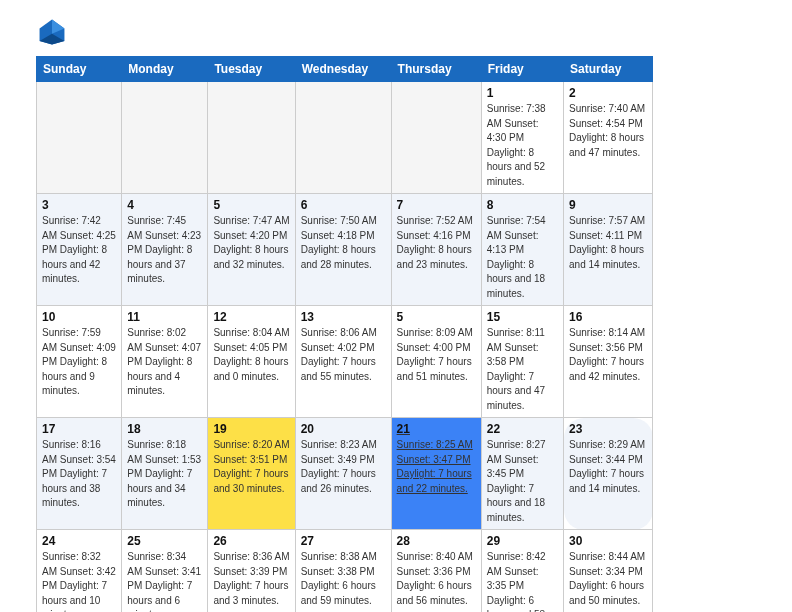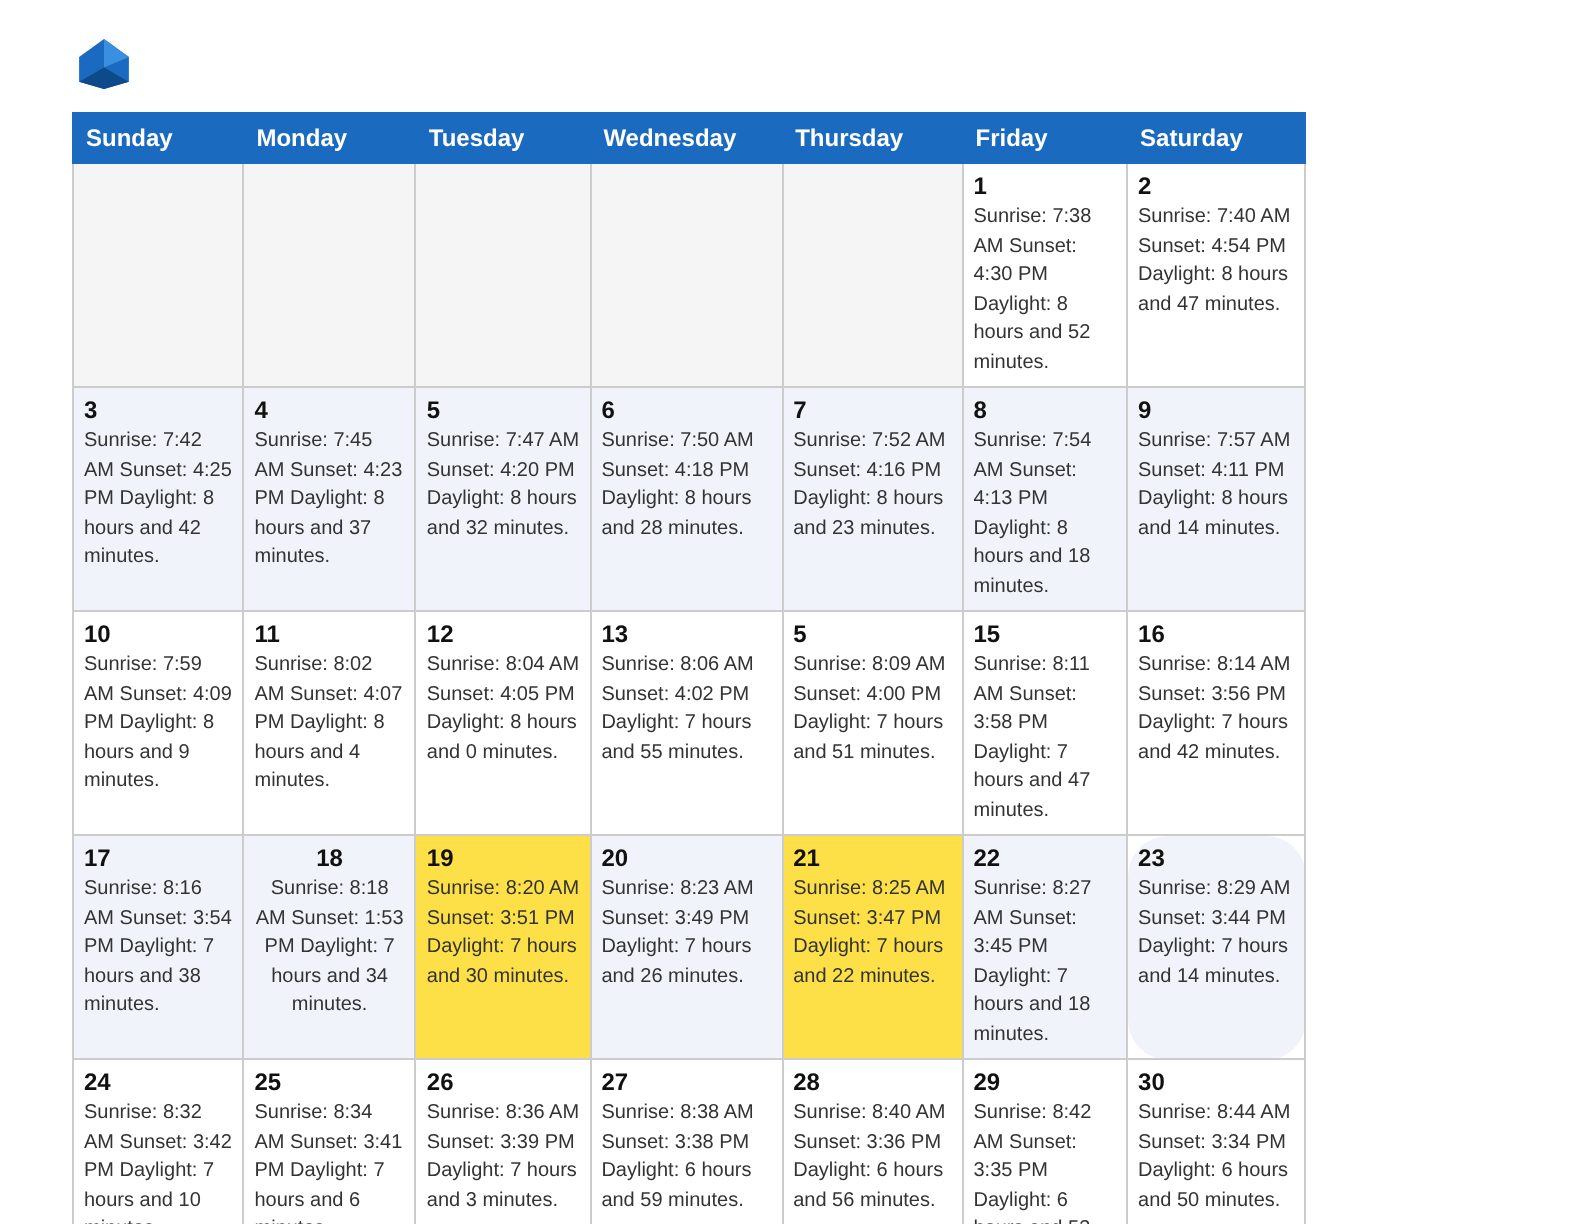--- a/index.html
+++ b/index.html
@@ -259,42 +259,42 @@
           </td>
         </tr>
         <tr>
           <td style="background: rgb(240, 244, 250);">
             <div class="day-num">17</div>
             <div class="day-info">Sunrise: 8:16 AM
 Sunset: 3:54 PM
 Daylight: 7 hours
 and 38 minutes.</div>
           </td>
-          <td style="background: rgb(240, 244, 250); text-align: center;">
+          <td style="background: rgb(240, 244, 250);">
             <div class="day-num">18</div>
             <div class="day-info">Sunrise: 8:18 AM
 Sunset: 1:53 PM
 Daylight: 7 hours
 and 34 minutes.</div>
           </td>
           <td style="background: #fde047;">
             <div class="day-num">19</div>
             <div class="day-info">Sunrise: 8:20 AM
 Sunset: 3:51 PM
 Daylight: 7 hours
 and 30 minutes.</div>
           </td>
           <td style="background: rgb(240, 244, 250);">
             <div class="day-num">20</div>
             <div class="day-info">Sunrise: 8:23 AM
 Sunset: 3:49 PM
 Daylight: 7 hours
 and 26 minutes.</div>
           </td>
-          <td style="background: #fde047;">
+          <td style="background: #3b82f6; text-decoration: underline;">
             <div class="day-num">21</div>
             <div class="day-info">Sunrise: 8:25 AM
 Sunset: 3:47 PM
 Daylight: 7 hours
 and 22 minutes.</div>
           </td>
           <td style="background: rgb(240, 244, 250);">
             <div class="day-num">22</div>
             <div class="day-info">Sunrise: 8:27 AM
 Sunset: 3:45 PM

